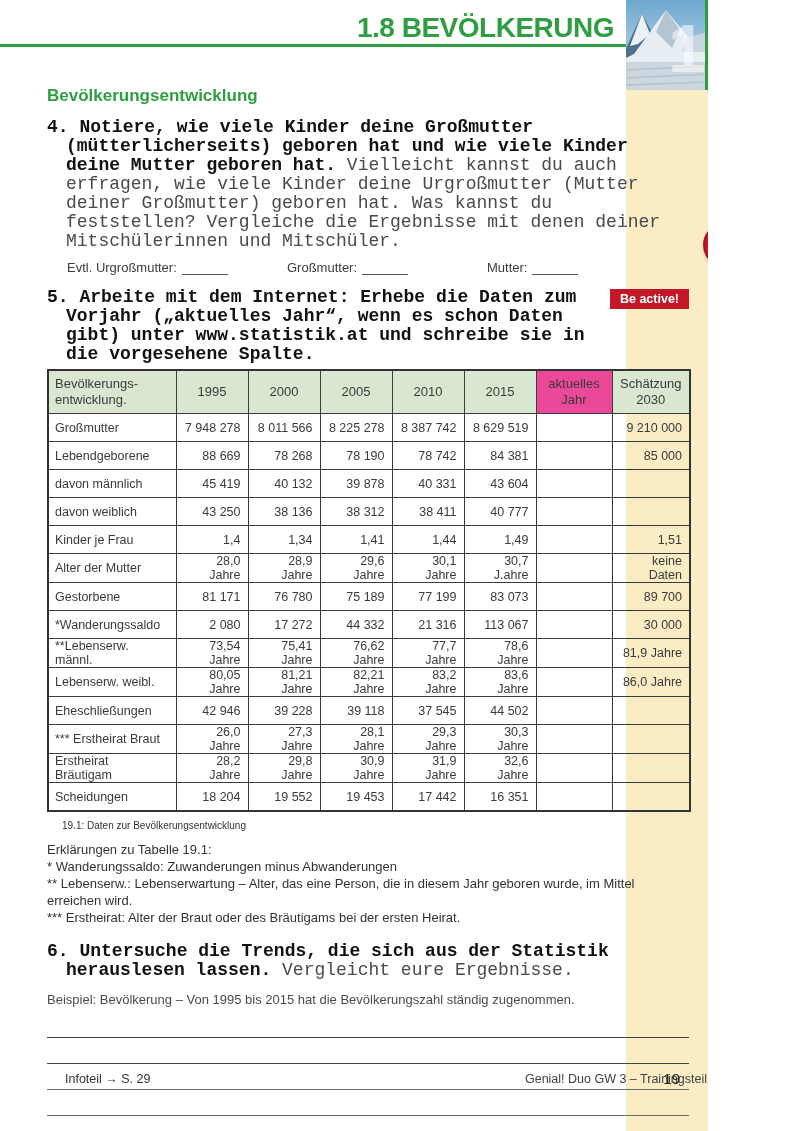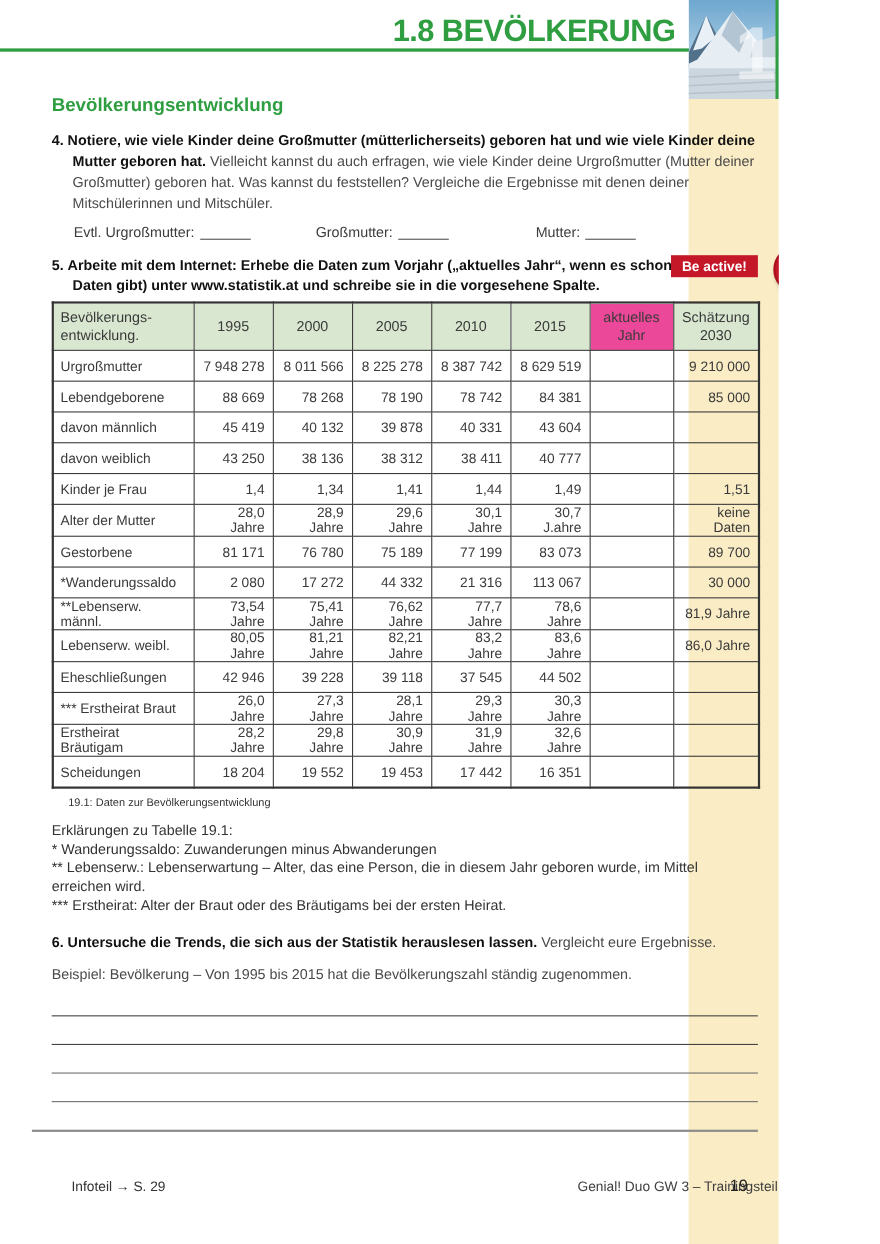--- a/index.html
+++ b/index.html
@@ -25,21 +25,21 @@
   .work-icon{position:absolute;}
   .split-square{width:17px;height:17px;display:flex;}
   .split-square .half-light{width:8px;height:17px;background:#9dc3e6;}
   .split-square .half-dark{width:9px;height:17px;background:#1f6cb4;}
   .hbars .bar{width:20px;height:8px;background:#1f6cb4;margin-bottom:4px;}
   .vbars{display:flex;}
   .vbars .bar{width:7px;height:15px;background:#1f6cb4;margin-right:2px;}
   
   .content{position:absolute;left:47px;top:86px;width:642px;}
   .section-title{margin:0 0 12px 0;font-size:17px;font-weight:bold;color:#2e9e41;}
-  .task{margin:0;font-size:13px;line-height:19px;padding-left:19px;text-indent:-19px;}
+  .task{margin:0;font-size:18px;line-height:19px;padding-left:19px;text-indent:-19px;font-family:Liberation Mono, monospace;}
   .task .num{font-weight:bold;}
   .task .bold{font-weight:bold;color:#111;}
   .task .normal{color:#4a4a4a;}
   .fields-row{display:flex;margin:9px 0 0 20px;font-size:13px;color:#3c3c3c;}
   .fields-row .group{display:flex;align-items:flex-end;}
   .fields-row .g1{width:220px;}
   .fields-row .g2{width:200px;}
   .blank{display:inline-block;width:46px;height:13px;border-bottom:1.5px solid #555;margin-left:5px;}
   .task5-wrap{position:relative;margin-top:13px;}
   .task5-wrap .task{width:560px;}
@@ -167,21 +167,21 @@
           <th>2000</th>
           <th>2005</th>
           <th>2010</th>
           <th>2015</th>
           <th class="white">aktuelles Jahr</th>
           <th>Schätzung 2030</th>
         </tr>
       </thead>
       <tbody id="table-body">
           <tr>
-            <td class="cell-label">Urgroßmutter</td>
+            <td class="cell-label">Großmutter</td>
             <td class="cell-num">7 948 278</td>
             <td class="cell-num">8 011 566</td>
             <td class="cell-num">8 225 278</td>
             <td class="cell-num">8 387 742</td>
             <td class="cell-num">8 629 519</td>
             <td class="cell-num"></td>
             <td class="cell-num">9 210 000</td>
           </tr>
           <tr>
             <td class="cell-label">Lebendgeborene</td>

